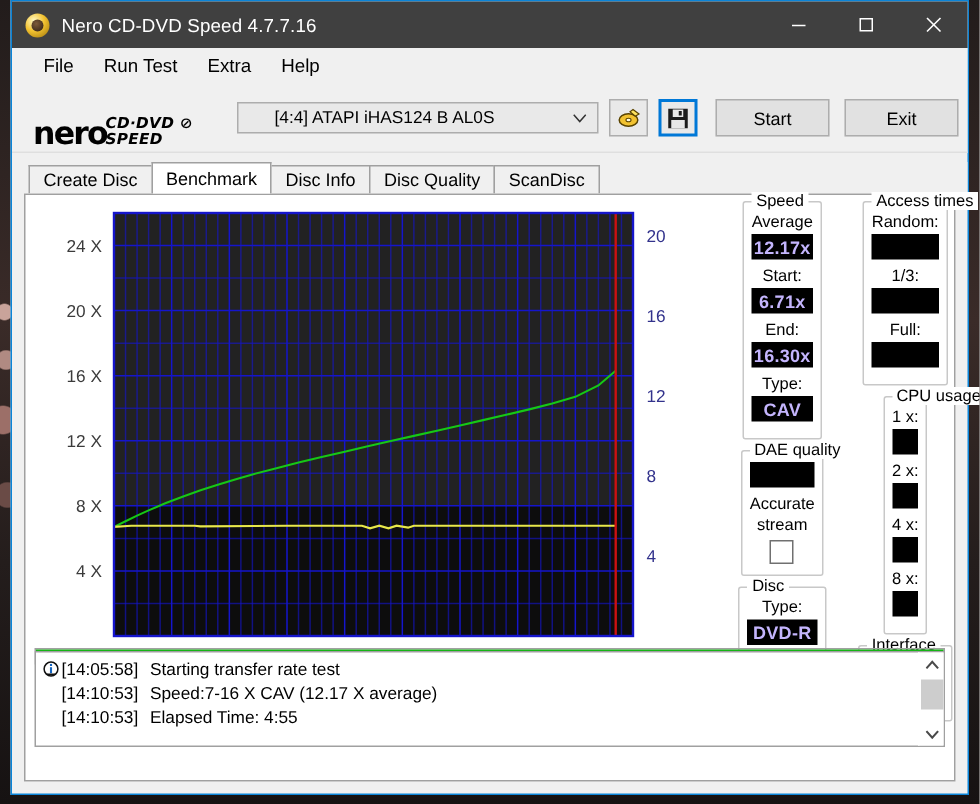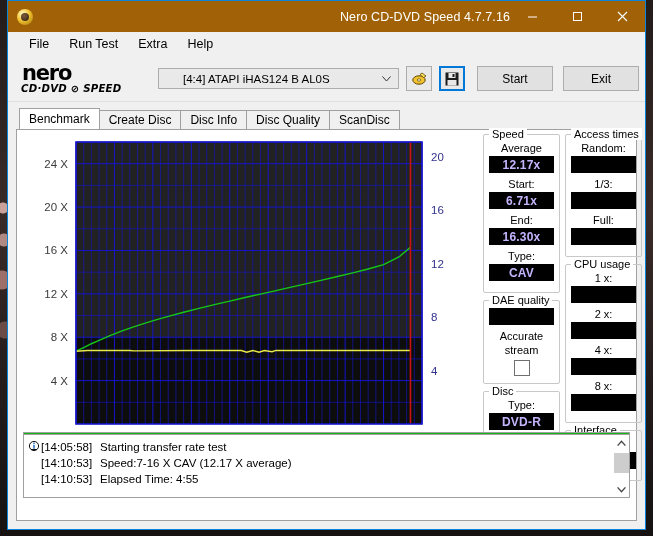--- a/index.html
+++ b/index.html
@@ -21,23 +21,22 @@
   }
   .window{
     position:absolute;left:7px;top:0;width:639px;height:530px;
     border:1px solid #0a84d8;
     background:#f0f0f0;
     box-sizing:border-box;
     display:flex;flex-direction:column;
   }
   
   .titlebar{
-    height:31px;background:#a16207;display:flex;align-items:center;
+    height:31px;background:#404040;display:flex;align-items:center;
     flex:0 0 auto;
-    text-align:right;
   }
   .tb-icon{
     width:16px;height:16px;margin-left:9px;margin-right:8px;border-radius:50%;
     background:radial-gradient(circle at 35% 30%,#fff9c4 0%,#f2c230 45%,#9c7208 100%);
     position:relative;flex:0 0 auto;
   }
   .tb-icon::after{
     content:"";position:absolute;left:4px;top:4px;width:8px;height:8px;border-radius:50%;
     background:radial-gradient(circle at 40% 35%,#7d5a3a,#2b1d12);
   }
@@ -59,22 +58,22 @@
   .menu-item{
     font-size:12.5px;color:#000;padding:2px 9px;margin-right:2px;
   }
   
   .toolbar{
     height:45px;background:#f0f0f0;display:flex;align-items:center;flex:0 0 auto;
     border-bottom:1px solid #dfdfdf;
     padding:0 6px 0 14px;
   }
   .logo{
-    width:124px;height:40px;display:flex;flex-direction:column;
-    align-items:flex-start;justify-content:center;flex:0 0 auto;
+    width:124px;height:40px;display:flex;flex-direction:row;
+    align-items:flex-end;justify-content:center;flex:0 0 auto;
     margin-right:12px;
   }
   .logo-nero{
     font-family:"DejaVu Sans", sans-serif;
     font-weight:bold;font-size:21px;line-height:19px;color:#000;
     letter-spacing:-1.2px;
   }
   .logo-sub{
     font-family:"DejaVu Sans", sans-serif;
     font-weight:bold;font-style:italic;font-size:10px;line-height:11px;color:#000;
@@ -123,21 +122,21 @@
   
   .chart-wrap{
     position:absolute;left:5px;top:6px;width:455px;height:316px;
   }
   .chart-svg{display:block;}
   
   .panels{
     position:absolute;left:466px;top:4px;width:161px;bottom:4px;
     display:flex;
   }
-  .col{display:flex;flex-direction:column;}
+  .col{display:flex;flex-direction:column;align-items:center;}
   .col.left{width:77px;margin-right:5px;}
   .col.right{width:77px;}
   .group{
     border:1px solid #c8c8c8;border-radius:2px;position:relative;
     padding:7px 5px 6px 5px;margin-bottom:7px;box-sizing:border-box;
   }
   .group > .legend{
     position:absolute;top:-7px;left:5px;background:#fff;padding:0 3px;
     font-size:11px;color:#000;line-height:12px;white-space:nowrap;
   }
@@ -248,22 +247,22 @@
         <rect x="7.5" y="2" width="2" height="3" fill="#1c1c1c"></rect>
         <rect x="2.5" y="8" width="9" height="5.5" fill="#e8e8e8"></rect>
       </svg>
     </div>
 
     <div class="push-btn" id="start-button">Start</div>
     <div class="push-btn" id="exit-button">Exit</div>
   </div>
 
   <div class="tabstrip">
+    <div class="tab">Create Disc</div>
     <div class="tab active">Benchmark</div>
-    <div class="tab">Create Disc</div>
     <div class="tab">Disc Info</div>
     <div class="tab">Disc Quality</div>
     <div class="tab">ScanDisc</div>
   </div>
 
   <div class="tabpanel">
 
     <div class="chart-wrap">
       <svg class="chart-svg" id="chart-svg" width="455" height="316" viewBox="0 0 455 316">
           <rect x="54" y="6" width="346" height="282" fill="#0d0d0d"></rect>

